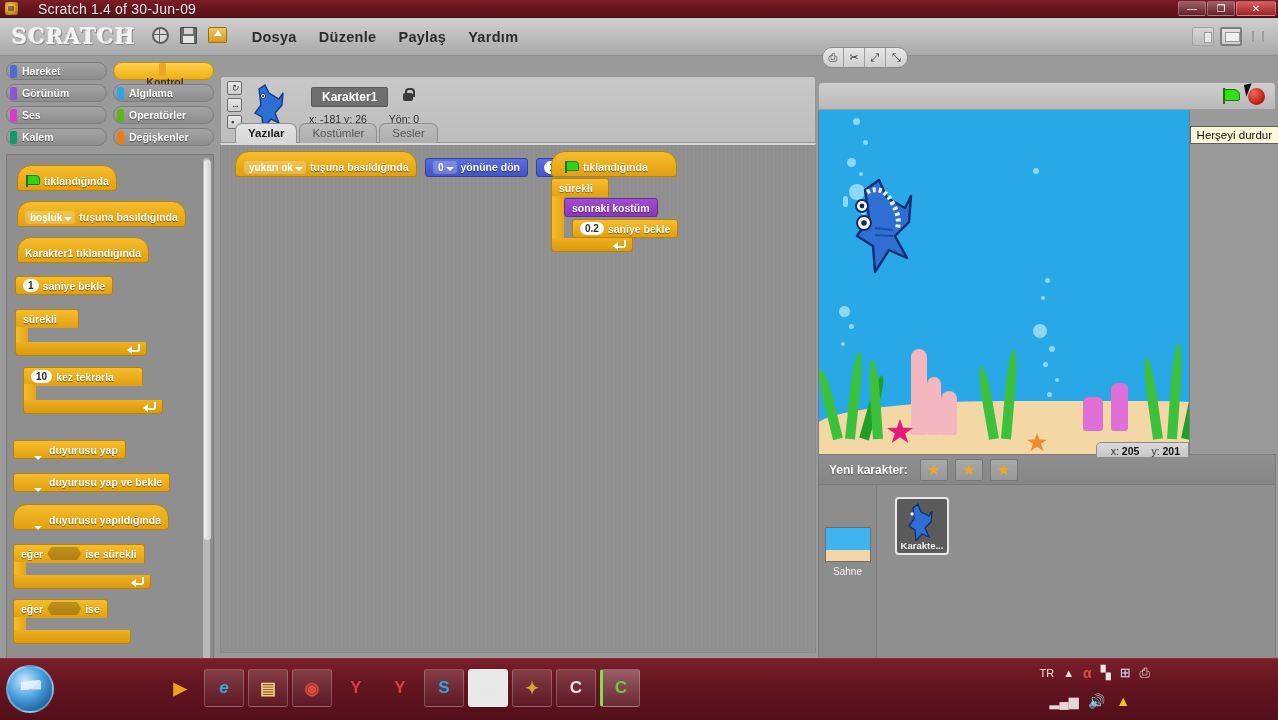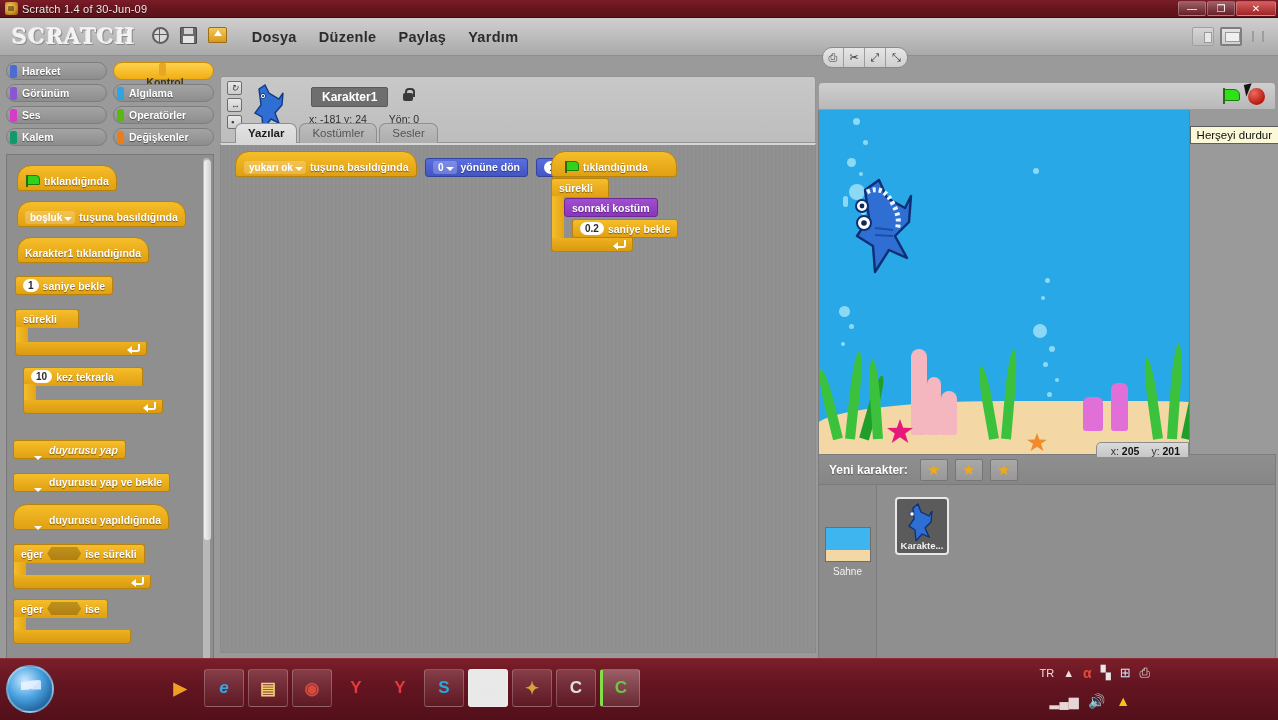--- a/index.html
+++ b/index.html
@@ -21,22 +21,23 @@
   .tb-icon {
     width: 13px; height: 13px; margin: 0 4px 0 5px;
     background: radial-gradient(circle at 40% 40%, #f7d273, #c98b1e 60%, #7a5310);
     border-radius: 2px; position: relative;
   }
   .tb-icon::after {
     content: ""; position: absolute; left: 3px; top: 4px; width: 6px; height: 5px;
     background: #4b3008; border-radius: 1px; opacity: .6;
   }
   .tb-title {
-    color: #f0e7e8; font-size: 11px; letter-spacing: .2px;
+    color: #f0e7e8; font-size: 14px; letter-spacing: .2px;
     text-shadow: 0 1px 0 rgba(0,0,0,.6);
+    margin-left: 16px;
   }
   .tb-buttons { position: absolute; right: 2px; top: 1px; display: flex; gap: 1px; }
   .tb-btn {
     width: 28px; height: 15px;
     background: linear-gradient(to bottom, rgba(255,255,255,.30), rgba(255,255,255,.06));
     border: 1px solid rgba(255,255,255,.25);
     border-radius: 2px;
     display: flex; align-items: center; justify-content: center;
     color: #fff; font-size: 10px; line-height: 1;
   }
@@ -573,21 +574,21 @@
               <span class="num">10</span>
               <span>kez tekrarla</span>
             </div>
             <div class="c-left"></div>
             <div class="c-body" style="height:14px;"></div>
             <div class="c-bottom" style="width:140px;">
               <span class="arrow-loop"></span>
             </div>
           </div>
 
-          <div style="margin:0 0 9px 0;font-style:italic;">
+          <div style="margin:0 0 9px 0;">
             <div class="blk control">
               <span class="drop" style="min-width:24px;"></span>
               <span>duyurusu yap</span>
             </div>
           </div>
 
           <div style="margin:0 0 12px 0;">
             <div class="blk control">
               <span class="drop" style="min-width:24px;"></span>
               <span>duyurusu yap ve bekle</span>
@@ -656,21 +657,21 @@
         </div>
 
         <div class="sprite-name">Karakter1</div>
         <div class="lockico"></div>
 
         <div class="sprite-meta">
           <span>
             <span>x:</span>
             <span>-181</span>
             <span>y:</span>
-            <span>24</span>
+            <span>26</span>
           </span>
           <span>
             <span>Yön:</span>
             <span>0</span>
           </span>
         </div>
 
         <div class="tabs">
           <div class="tab active">Yazılar</div>
           <div class="tab">Kostümler</div>

